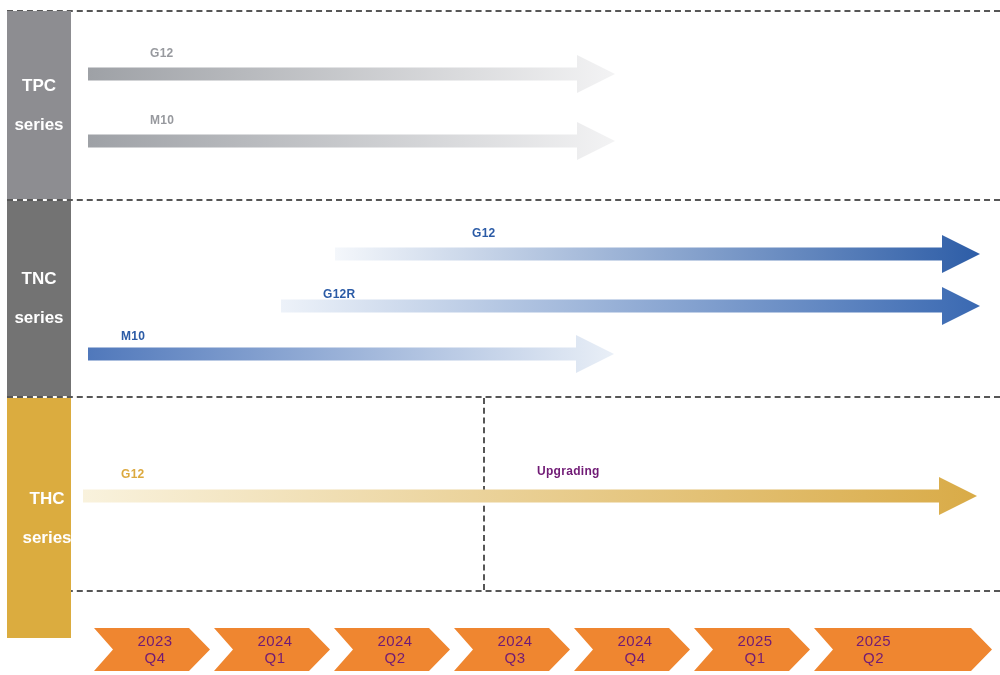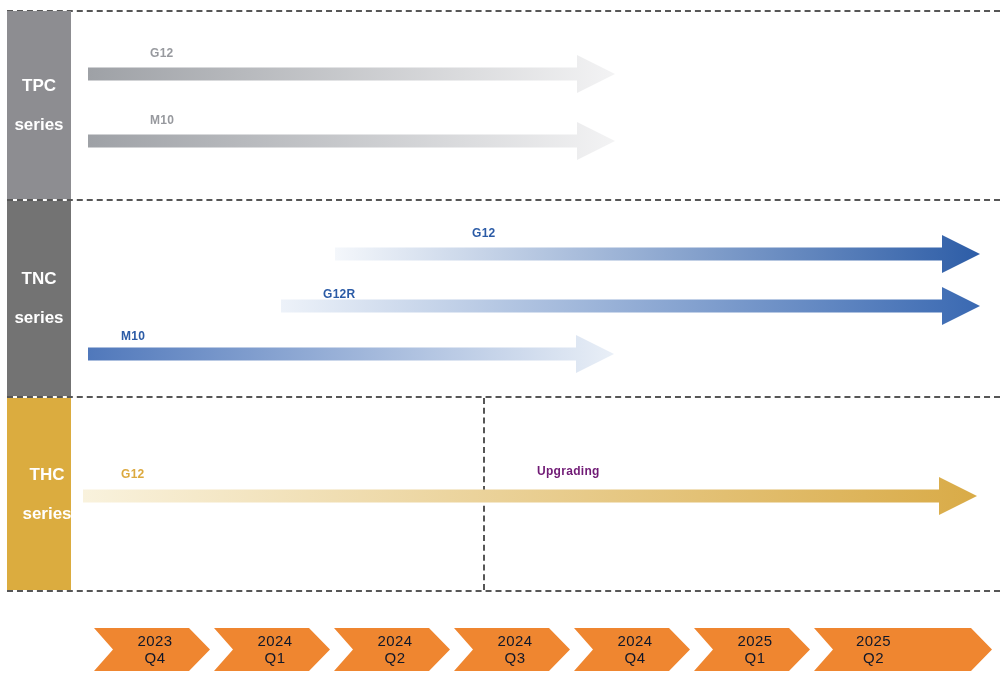--- a/index.html
+++ b/index.html
@@ -41,21 +41,21 @@
     align-items: center;
     justify-content: center;
     gap: 19px;
     color: #ffffff;
     font-weight: bold;
     font-size: 17px;
     text-align: center;
   }
   .series-block.tpc { top: 11px;  height: 188px; background: #8D8D91; }
   .series-block.tnc { top: 201px; height: 195px; background: #737373; }
-  .series-block.thc { top: 398px; height: 192px; background: #DBAC3F; padding-left: 16px; }
+  .series-block.thc { top: 398px; height: 240px; background: #DBAC3F; padding-left: 16px; }
 
   
   .arrow {
     position: absolute;
     height: 38px;
     clip-path: polygon(
       0 calc(50% - 6.5px),
       calc(100% - 38px) calc(50% - 6.5px),
       calc(100% - 38px) 0,
       100% 50%,
@@ -113,21 +113,21 @@
     );
     display: flex;
     align-items: center;
     justify-content: center;
   }
   .chevron.last { width: 178px; justify-content: flex-start; padding-left: 36px; }
   .chevron-text {
     display: flex;
     flex-direction: column;
     align-items: center;
-    color: #0f172a;
+    color: #701a75;
     font-size: 15px;
     line-height: 1.12;
     letter-spacing: 0.4px;
     padding-left: 6px;
   }
 </style>
 </head>
 <body>
 
 <div class="canvas">

